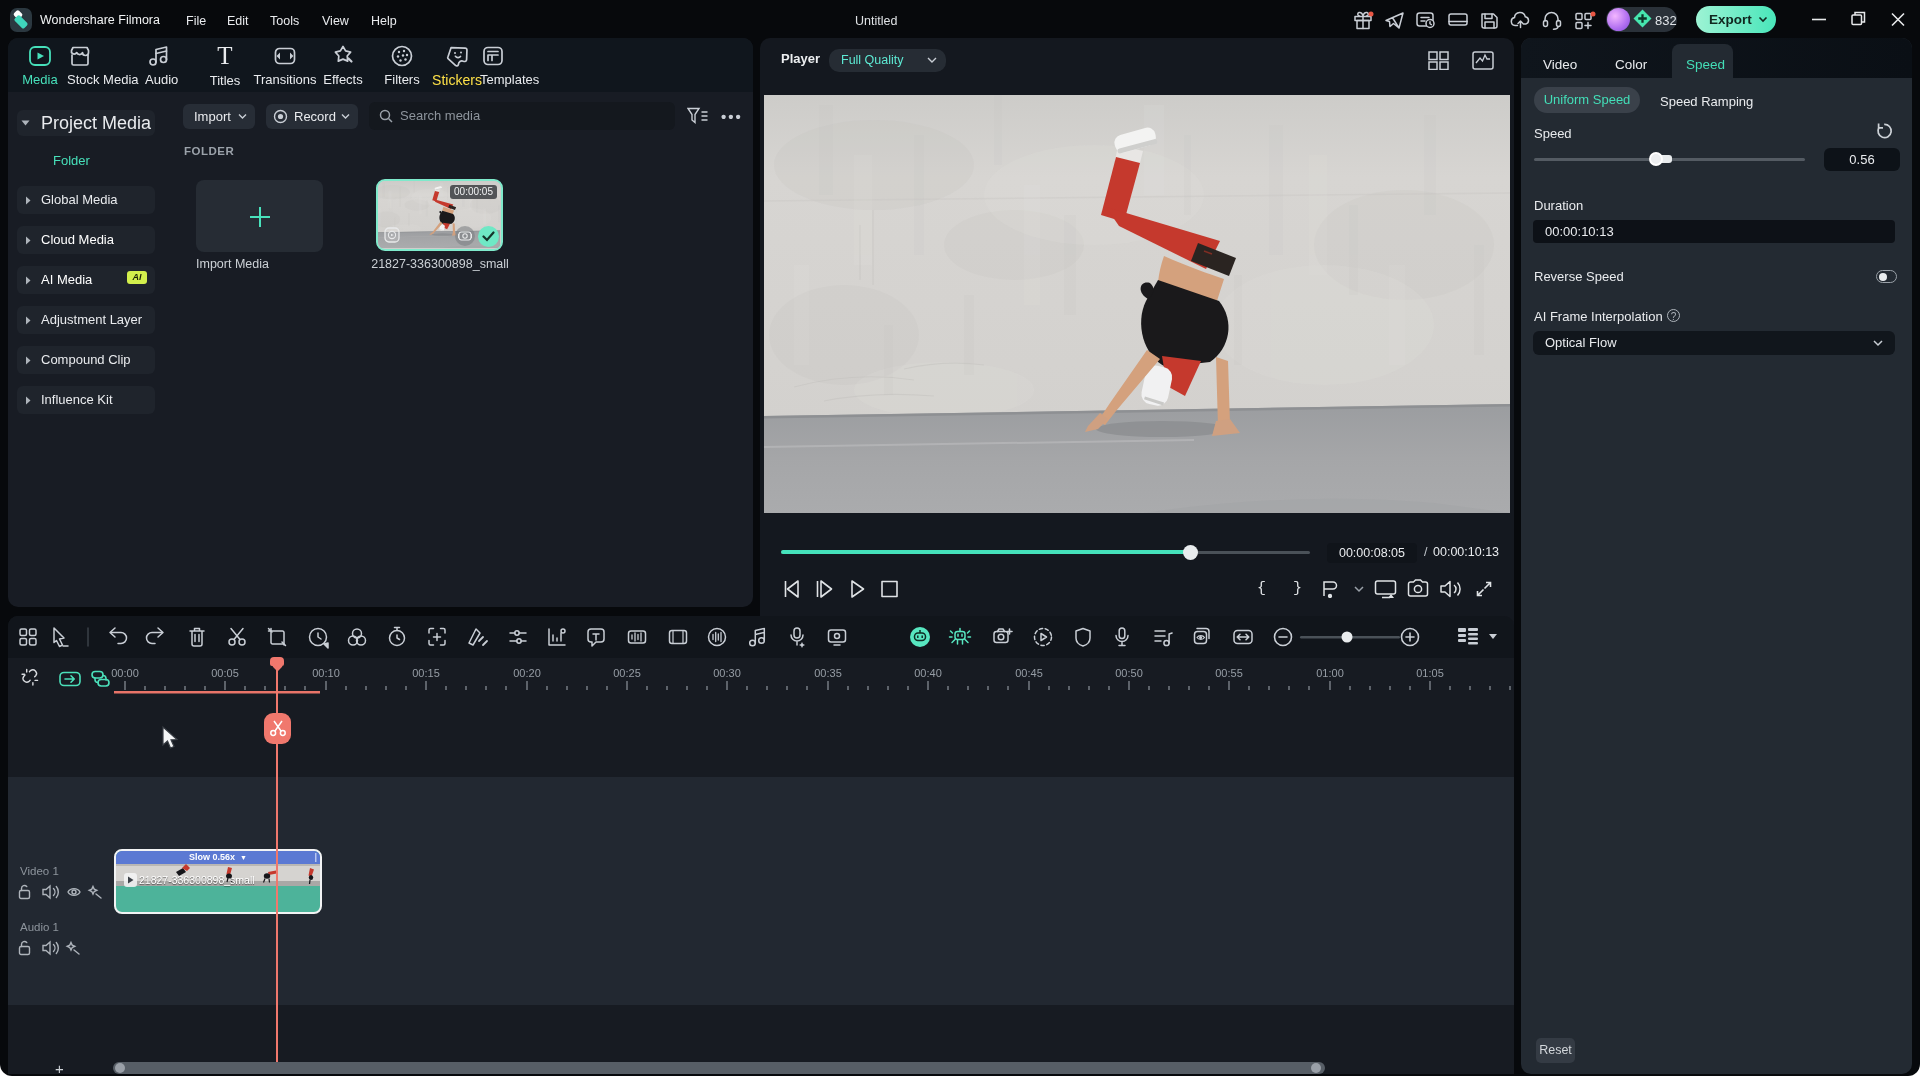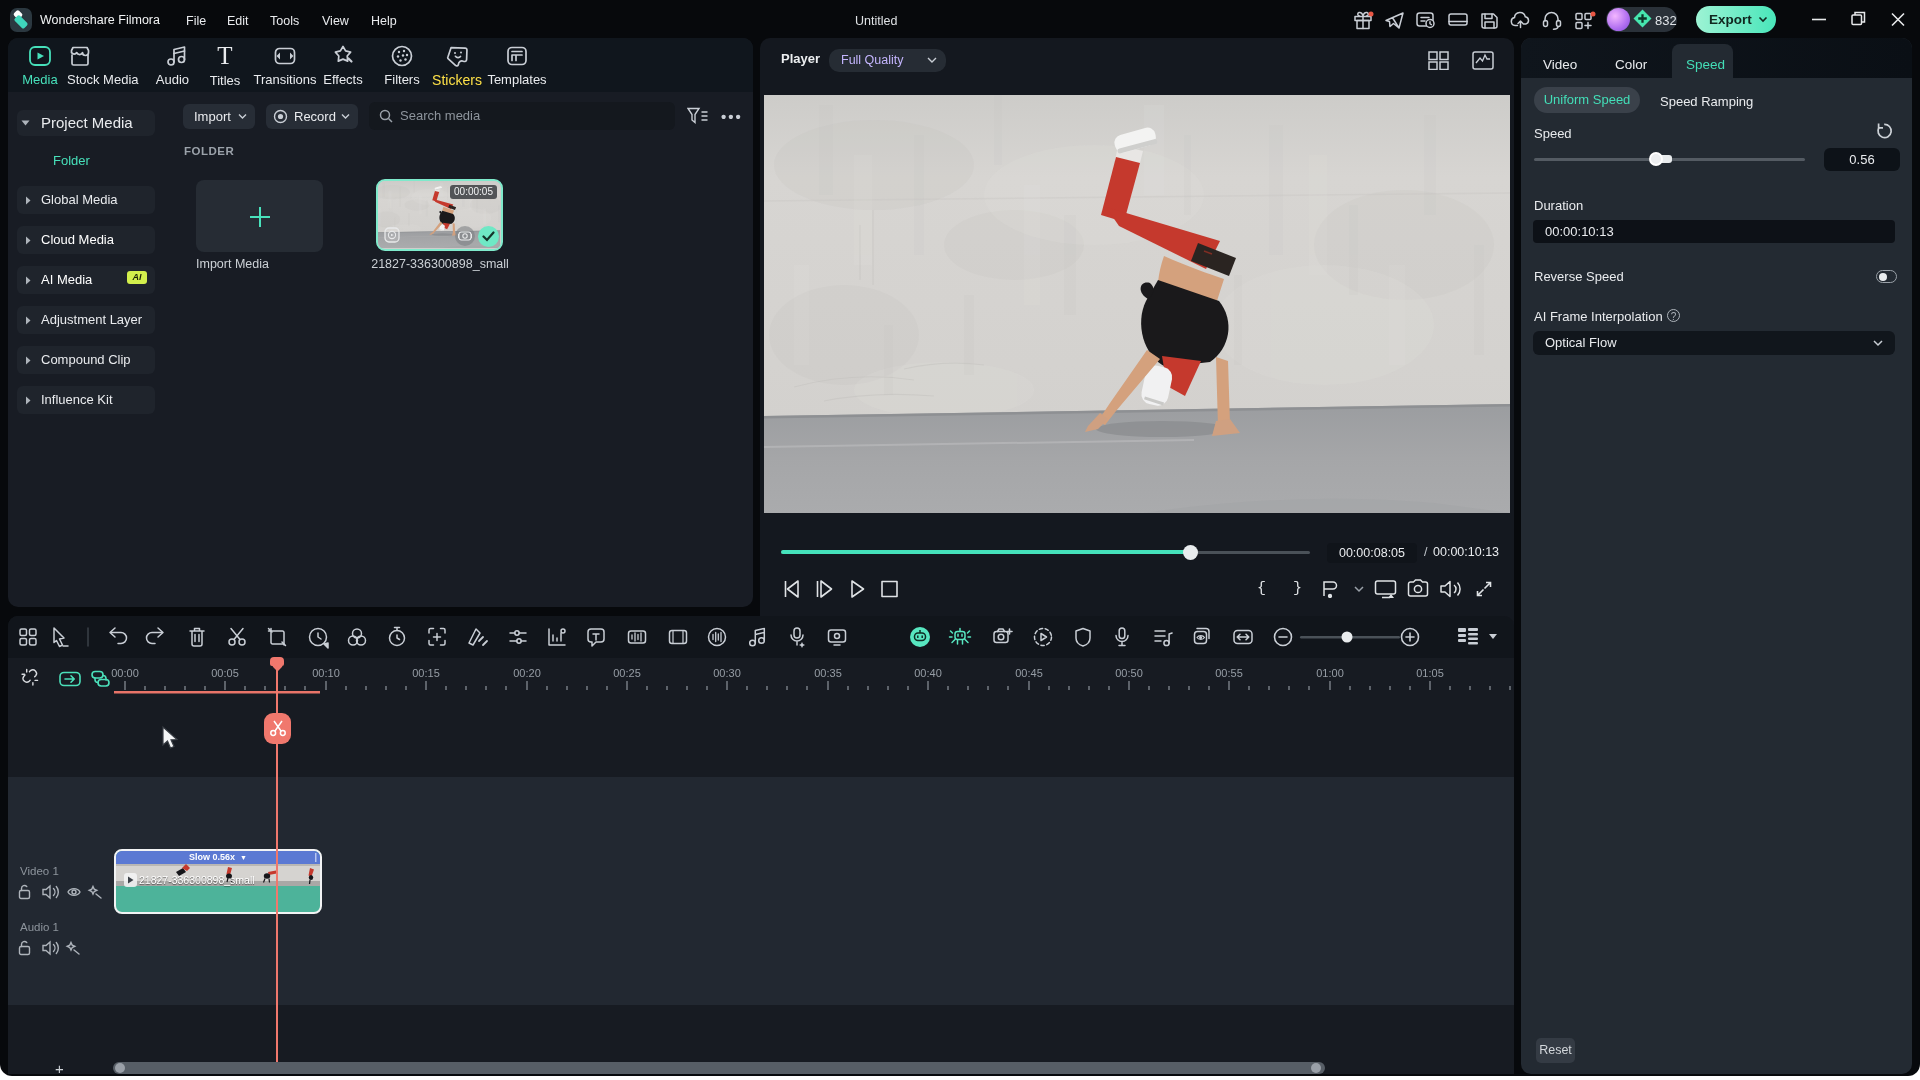--- a/index.html
+++ b/index.html
@@ -198,21 +198,21 @@
           </svg>
       <div style="color:#47e0ba;font-size:13px;margin-top:-1px">Media</div>
     </div>
     <div class="abs" style="left:59px;top:5px;width:76px;text-align:left">
       <svg width="26" height="26" viewBox="0 0 26 26" class="ic" style="stroke-width:1.7">
             <path d="M5 12 v8.5 a1.5 1.5 0 0 0 1.5 1.5 h13 a1.5 1.5 0 0 0 1.5 -1.5 V12"></path>
             <path d="M4.5 7.5 L6 4.5 h14 l1.5 3 v2 a3 3 0 0 1 -6 0 a3 3 0 0 1 -5.7 0 a3 3 0 0 1 -5.3 0 Z"></path>
           </svg>
       <div style="color:#e9ebee;font-size:13px;margin-top:-1px">Stock Media</div>
     </div>
-    <div class="abs" style="left:137px;top:5px;width:44px;text-align:right">
+    <div class="abs" style="left:137px;top:5px;width:44px;text-align:left">
       <svg width="26" height="26" viewBox="0 0 26 26" class="ic" style="stroke-width:1.7">
             <circle cx="8" cy="19" r="3"></circle>
             <circle cx="18.5" cy="16.5" r="3"></circle>
             <path d="M11 19 V6.5 L21.5 4 V16.5"></path>
             <path d="M11 10.5 L21.5 8"></path>
           </svg>
       <div style="color:#e9ebee;font-size:13px;margin-top:-1px">Audio</div>
     </div>
     <div class="abs" style="left:195px;top:5px;width:44px;text-align:center">
       <div style="height:26px;margin-bottom:5px;font-family:'Liberation Serif',serif;font-size:25px;line-height:26px;color:#e9ebee">T</div>
@@ -249,30 +249,30 @@
     </div>
     <div class="abs" style="left:420px;top:5px;width:58px;text-align:center">
       <svg width="26" height="26" viewBox="0 0 26 26" class="ic" style="stroke-width:1.7">
             <path d="M6 5.5 l14 -1.5 a1.8 1.8 0 0 1 2 1.6 l1 9.5 c.2 2 -1.5 2.6 -3 2.2 c-2.6 -.8 -4.8 1.5 -4.4 4 c-.4 1.6 -1.6 2 -2.8 1.2 l-8 -5.5 a1.8 1.8 0 0 1 -.5 -2.5 Z" transform="rotate(8 13 13)"></path>
             <circle cx="11" cy="10" r="1" fill="#c9ced5" stroke="none"></circle>
             <circle cx="17" cy="9.5" r="1" fill="#c9ced5" stroke="none"></circle>
             <path d="M11.5 13.5 c1.5 1.5 4 1.3 5 -.5" transform="rotate(8 13 13)"></path>
           </svg>
       <div style="color:#fde047;font-size:14px;margin-top:-1px">Stickers</div>
     </div>
-    <div class="abs" style="left:472px;top:5px;width:74px;text-align:center">
+    <div class="abs" style="left:472px;top:5px;width:74px;">
       <svg width="26" height="26" viewBox="0 0 26 26" class="ic" style="stroke-width:1.7">
             <rect x="4" y="4.5" width="18" height="17" rx="4"></rect>
             <path d="M8 8.5 h10 M8 12 h10 M8 12 v5.5 M12 12 v5.5"></path>
           </svg>
       <div style="color:#e9ebee;font-size:13px;margin-top:-1px">Templates</div>
     </div>
   </div>
 
-  <div class="abs" style="left:9px;top:72px;width:138px;height:26px;background:#1f242c;border-radius:6px;color:#e9ebee;font-size:15px;line-height:26px;padding-left:24px">Project Media</div>
+  <div class="abs" style="left:9px;top:72px;width:138px;height:26px;background:#1f242c;border-radius:6px;color:#e9ebee;font-size:18px;line-height:26px;padding-left:24px">Project Media</div>
   <svg class="abs" style="left:13px;top:81px" width="9" height="8" viewBox="0 0 9 8">
         <path d="M0.5 1.5 h8 L4.5 6.5 Z" fill="#aeb4bb"></path>
       </svg>
   <div class="abs" style="left:45px;top:115px;color:#47e0ba;font-size:13px">Folder</div>
   <div class="abs" style="left:9px;top:148px;width:138px;height:28px;background:#1f242c;border-radius:6px;color:#e9ebee;font-size:13px;line-height:28px;padding-left:24px">Global Media</div>
   <div class="abs" style="left:9px;top:188px;width:138px;height:28px;background:#1f242c;border-radius:6px;color:#ffffff;font-size:13px;line-height:28px;padding-left:24px">Cloud Media</div>
   <div class="abs" style="left:9px;top:228px;width:138px;height:28px;background:#1f242c;border-radius:6px;color:#ffffff;font-size:13px;line-height:28px;padding-left:24px">AI Media</div>
   <div class="abs" style="left:119px;top:233px;width:20px;height:13px;background:#d3ef4c;border-radius:3px;color:#1c2408;font-size:9px;font-weight:bold;font-style:italic;text-align:center;line-height:13px">AI</div>
   <div class="abs" style="left:9px;top:268px;width:138px;height:28px;background:#1f242c;border-radius:6px;color:#e9ebee;font-size:13px;line-height:28px;padding-left:24px">Adjustment Layer</div>
   <div class="abs" style="left:9px;top:308px;width:138px;height:28px;background:#1f242c;border-radius:6px;color:#e9ebee;font-size:13px;line-height:28px;padding-left:24px">Compound Clip</div>
@@ -353,21 +353,21 @@
       <svg style="position:absolute;left:4px;top:5px" width="13" height="11" viewBox="0 0 13 11">
             <path d="M1.5 5.5 L5 9 L11.5 1.5" stroke="#15342a" stroke-width="2.2" fill="none" stroke-linecap="round"></path>
           </svg>
     </div>
   </div>
   <div class="abs" style="left:361px;top:219px;width:142px;text-align:center;color:#ccd1d6;font-size:12.5px">21827-336300898_small</div>
 </div>
 
 <div id="playerPanel" class="abs" style="left:760px;top:38px;width:754px;height:719px;background:#14181f;border-radius:10px;overflow:hidden">
   <div class="abs" style="left:21px;top:13px;color:#eceef0;font-size:13px;font-weight:bold">Player</div>
-  <div class="abs" style="left:69px;top:11px;width:117px;height:23px;background:#262c34;border-radius:10px;color:#c4b5fd;font-size:12.5px;line-height:23px;padding-left:12px">Full Quality
+  <div class="abs" style="left:69px;top:11px;width:117px;height:23px;background:#262c34;border-radius:10px;color:#5eead4;font-size:12.5px;line-height:23px;padding-left:12px">Full Quality
     <svg class="abs" style="right:9px;top:8px" width="10" height="7" viewBox="0 0 10 7">
           <path d="M1 1 L5 5 L9 1" stroke="#c9ced5" stroke-width="1.4" fill="none"></path>
         </svg>
   </div>
   <svg class="abs" style="left:668px;top:13px" width="24" height="19" viewBox="0 0 24 19">
         <g stroke="#c9ced5" fill="none" stroke-width="1.5">
           <rect x="1" y="1" width="8" height="7.5"></rect>
           <rect x="12" y="1" width="8" height="7.5"></rect>
           <rect x="1" y="11" width="8" height="7.5"></rect>
           <rect x="12" y="11" width="8" height="7.5"></rect>

